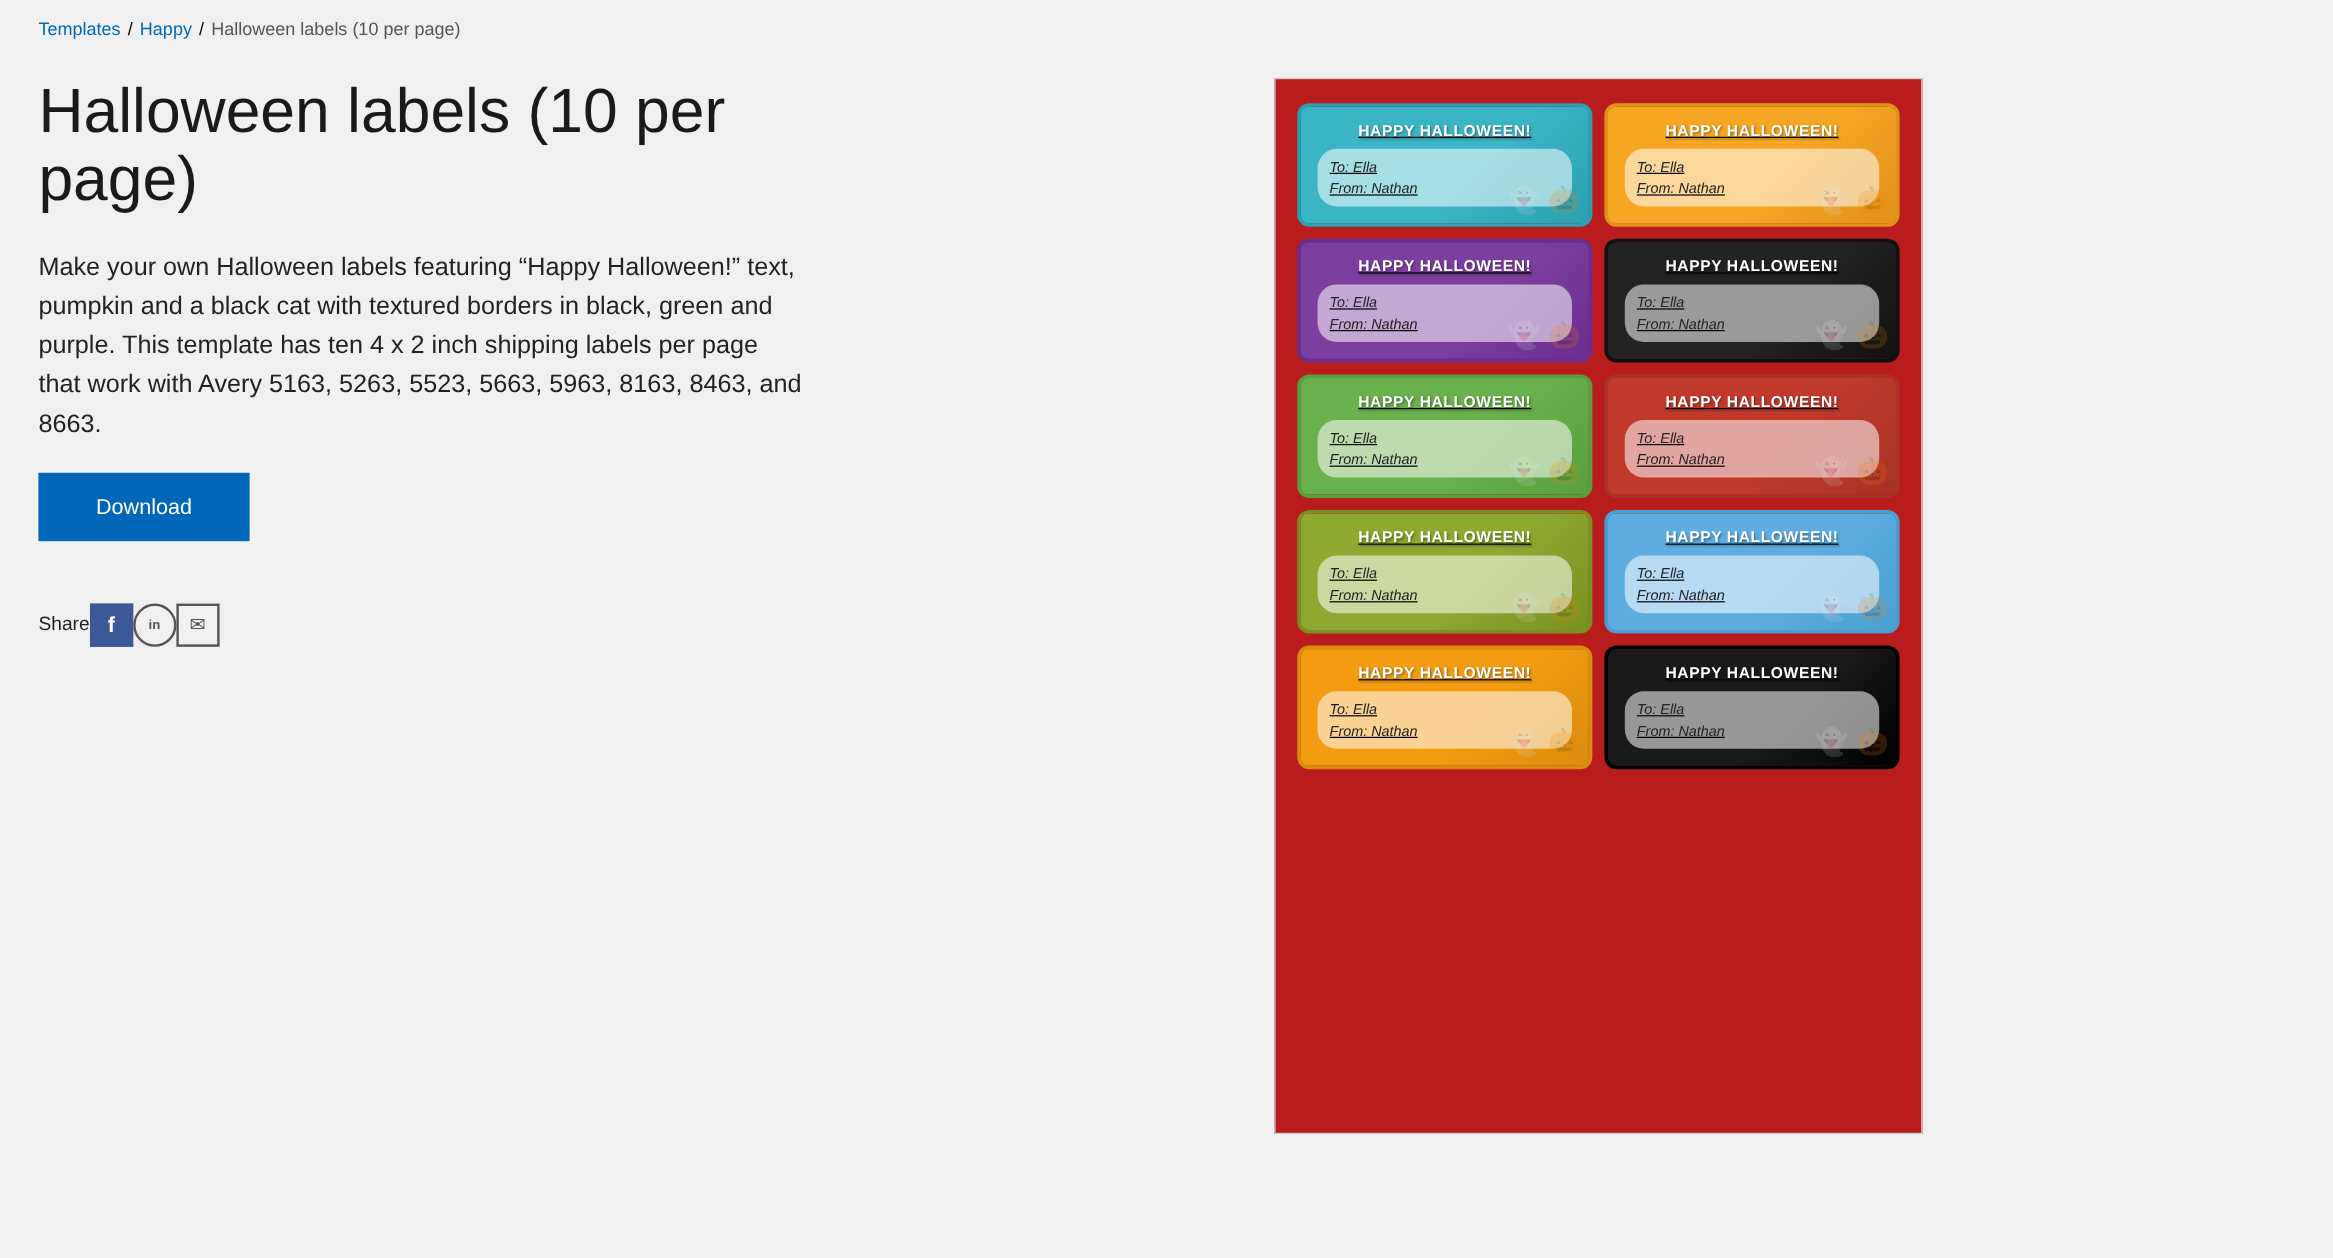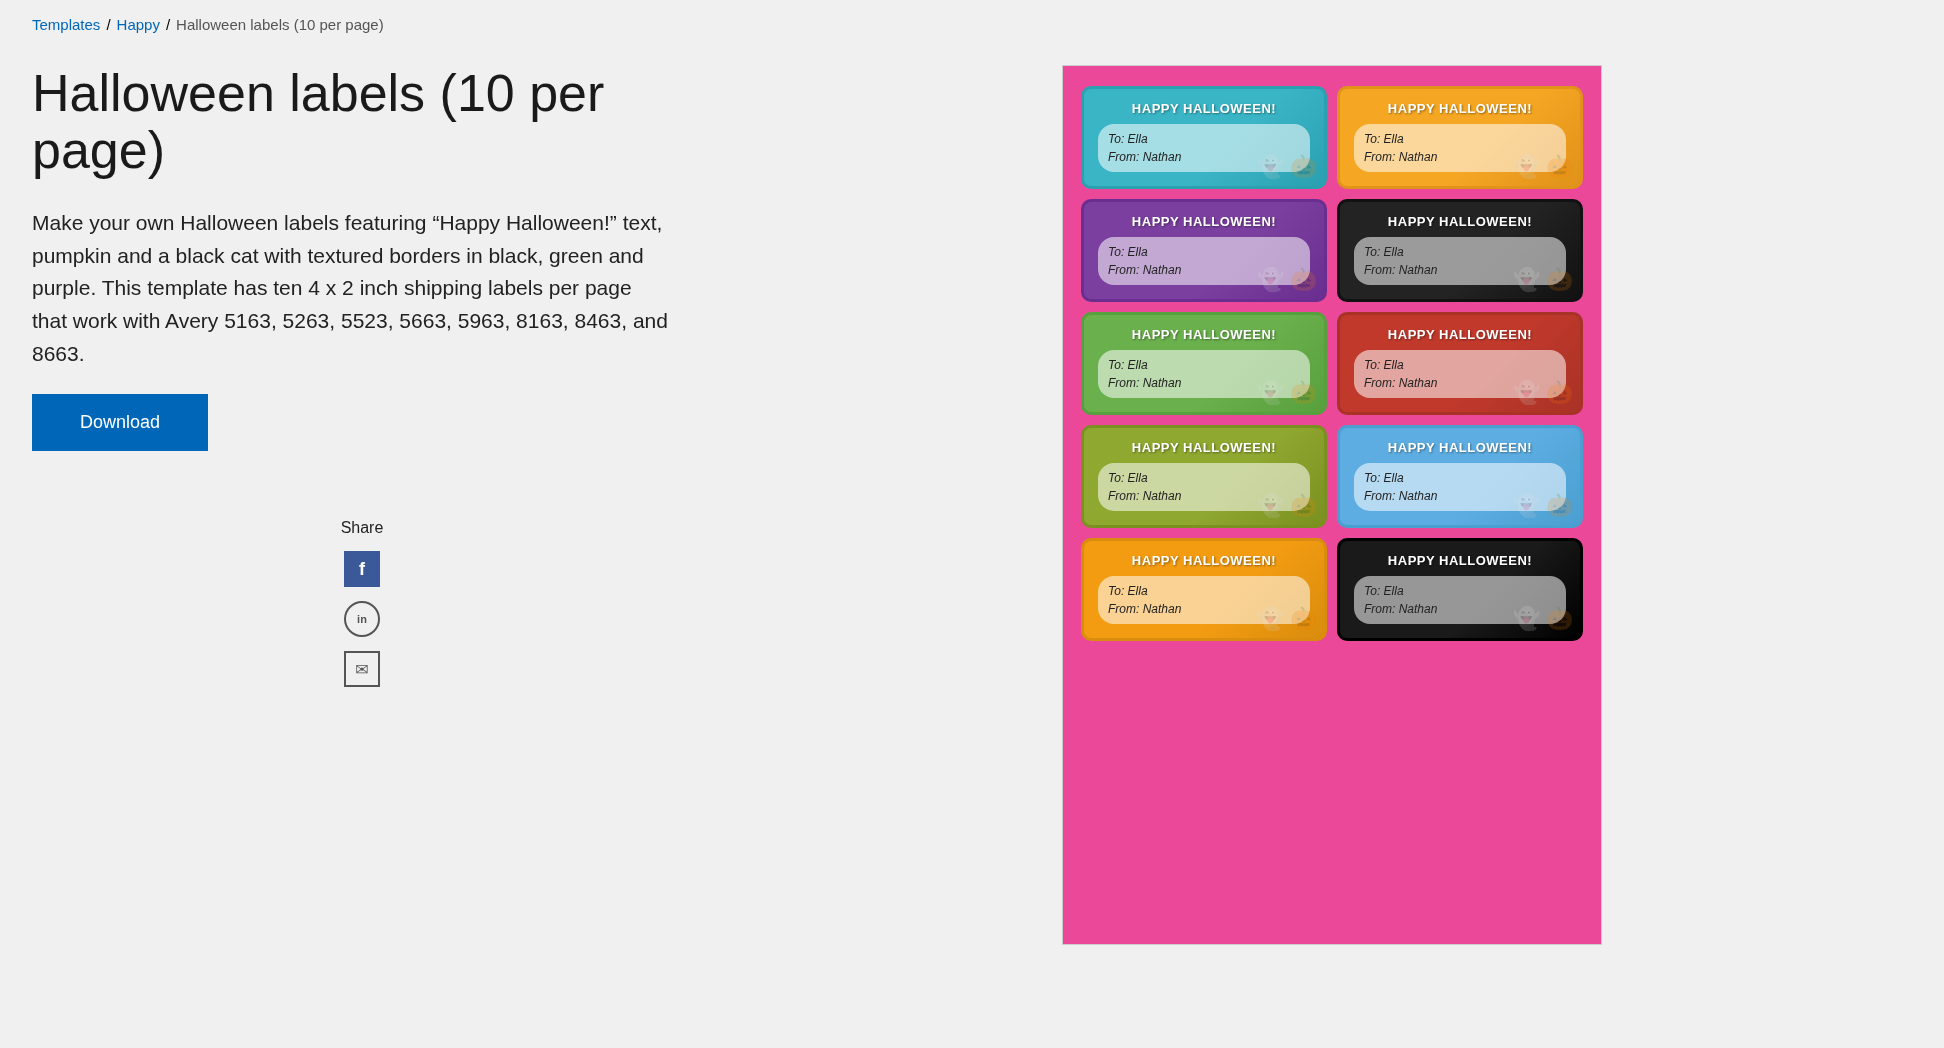--- a/index.html
+++ b/index.html
@@ -59,31 +59,30 @@
     .download-btn {
       display: inline-block;
       background: #0067b8;
       color: #fff;
       font-size: 18px;
       font-weight: 400;
       padding: 18px 48px;
       border: none;
       cursor: pointer;
       border-radius: 0;
-      margin-bottom: 68px;
+      margin-bottom: 52px;
       text-decoration: none;
     }
 
     .share-row {
       display: flex;
       align-items: center;
-      gap: 14px;
+      gap: 0;
       font-size: 16px;
       color: #222;
-      flex-direction: column;
     }
 
     .share-icon {
       width: 36px;
       height: 36px;
       border: 2px solid #555;
       display: flex;
       align-items: center;
       justify-content: center;
       cursor: pointer;
@@ -114,25 +113,26 @@
 
     
     .right-panel {
       flex: 1;
       display: flex;
       justify-content: center;
       align-items: flex-start;
     }
 
     .template-preview {
-      background: #ec4899;
+      background: #b91c1c;
       border: 1px solid #ccc;
       padding: 20px 18px;
       width: 540px;
       min-height: 880px;
+      text-decoration: underline;
     }
 
     .labels-grid {
       display: grid;
       grid-template-columns: 1fr 1fr;
       gap: 10px;
     }
 
     .label-card {
       border-radius: 10px;

